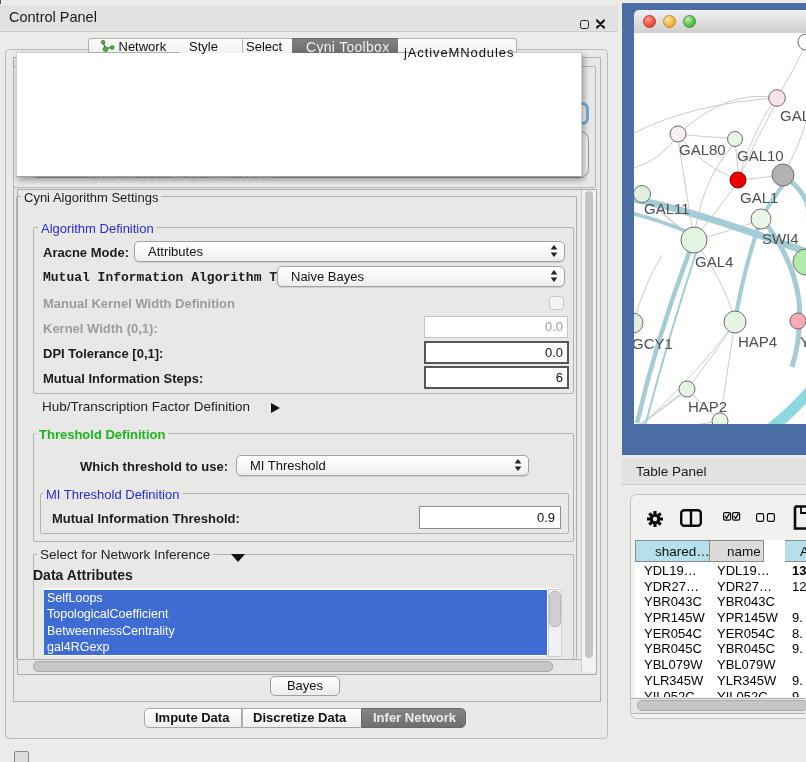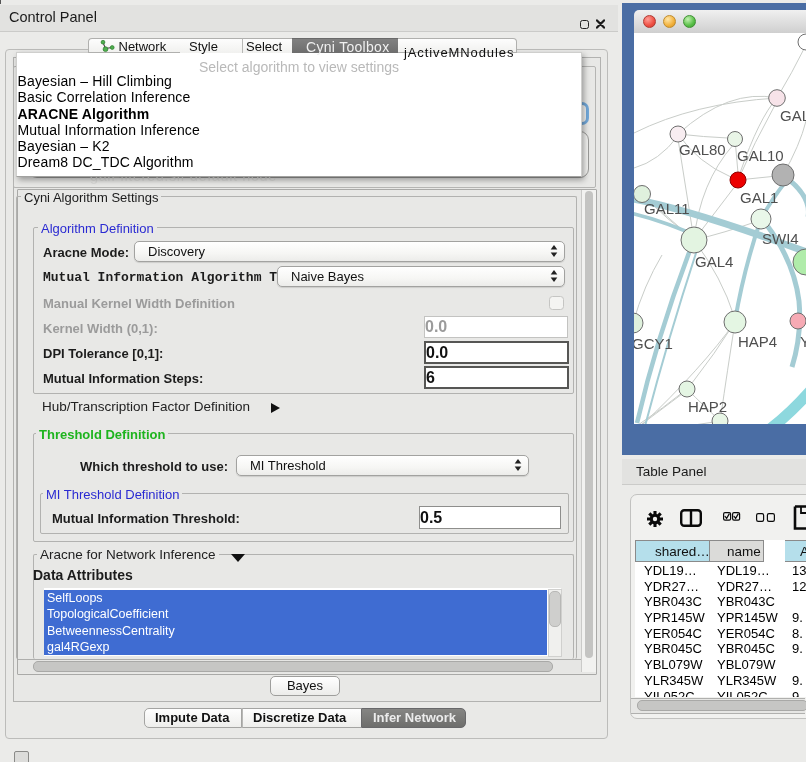--- a/index.html
+++ b/index.html
@@ -4,21 +4,21 @@
 html,body{margin:0;padding:0;}
 body{width:806px;height:762px;overflow:hidden;background:#ebebe9;font-family:"Liberation Sans",sans-serif;position:relative;}
 .abs{position:absolute;}
 .bold{font-weight:bold;}
 .lbl{position:absolute;font-size:13px;font-weight:bold;color:#1c1c1c;white-space:nowrap;}
 .abs{white-space:nowrap;}
 .dis{color:#9b9b9b;}
 .combo{position:absolute;background:linear-gradient(#ffffff,#f6f6f4 60%,#ececea);border:1px solid #a2a2a0;border-radius:5px;box-shadow:0 1px 1px rgba(0,0,0,0.12);}
 .combo .ct{position:absolute;left:13px;top:2px;font-size:13px;color:#111;}
 .spin{position:absolute;width:8px;height:12px;}
-.fld{position:absolute;background:#fff;font-size:16px;color:#111;font-weight:bold;}
+.fld{position:absolute;background:#fff;font-size:13px;color:#111;text-align:right;}
 .grp{position:absolute;border:1px solid #b2b2b0;border-radius:2px;}
 .gl{position:absolute;font-size:13px;white-space:nowrap;background:#e8e8e6;padding:0 3px;}
 </style></head>
 <body>
 
 <div class="abs" style="left:0;top:0;width:1px;height:4px;background:#555;"></div>
 <div class="abs" id="titlebar" style="left:0;top:5px;width:618px;height:26px;background:#e2e2e0;border-bottom:1px solid #cbcbc9;">
   <div class="abs" style="left:9px;top:4px;font-size:14.5px;color:#1a1a1a;">Control Panel</div>
   <div class="abs" style="left:580px;top:15px;width:7px;height:7px;border:1.4px solid #222;border-radius:2.5px;"></div>
   <svg class="abs" style="left:596px;top:14px;" width="9" height="10" viewBox="0 0 9 10">
@@ -28,29 +28,20 @@
 
 <div class="abs" style="left:5px;top:49px;width:601px;height:688px;background:#e9e9e7;border:1px solid #bcbcba;border-radius:4px;"></div>
 <div class="abs" style="left:13px;top:57px;width:586px;height:643px;background:#e8e8e6;border:1px solid #b2b2b0;"></div>
 
 <div class="abs" style="left:13px;top:66px;width:581px;height:120px;border:1px solid #b5b5b3;border-radius:2px;"></div>
 <div class="abs" style="left:200px;top:102px;width:383px;height:17px;background:#f4f4f2;border:3px solid #73a9da;border-radius:7px;"></div>
 <div class="abs" style="left:28px;top:131px;width:559px;height:45px;background:#f2f2f0;border:1.5px solid #9a9a98;border-radius:9px;"></div>
 <div class="abs" style="left:90px;top:168px;font-size:14.5px;letter-spacing:0.6px;color:#dbdbd9;">galFiltered.sif default node</div>
 
 <div class="abs" id="popup" style="left:16px;top:52px;width:564px;height:123px;background:#ffffff;border:1px solid #cfcfcd;border-bottom-color:#a2a2a0;box-shadow:2px 3px 6px rgba(0,0,0,0.35);">
-  <div class="abs" style="left:0;top:6px;width:100%;text-align:center;font-size:14px;color:#b9b9b9;">Select algorithm to view settings</div>
-  <div class="abs" style="left:0.5px;top:20px;font-size:14px;letter-spacing:0.15px;color:#000;line-height:16.25px;">
-    Bayesian – Hill Climbing<br>
-    Basic Correlation Inference<br>
-    <span class="bold">ARACNE Algorithm</span><br>
-    Mutual Information Inference<br>
-    Bayesian – K2<br>
-    Dream8 DC_TDC Algorithm
-  </div>
 </div>
 
 <div class="abs" id="toptabs" style="left:88px;top:37.5px;width:430px;height:15.5px;">
   <div class="abs" style="left:0;top:0;width:92px;height:15.5px;background:linear-gradient(#fdfdfd,#f1f1ef);border:1px solid #b0b0ae;border-right:none;border-radius:4px 0 0 0;box-sizing:border-box;"></div>
   <svg class="abs" style="left:12px;top:2px;" width="15" height="13" viewBox="0 0 15 13">
       <path d="M3 2.5 L5.5 8.5 M5.5 8.5 L12 7.5" stroke="#444" stroke-width="1.1" fill="none"></path>
       <circle cx="3" cy="2.2" r="1.9" fill="#4eae4e" stroke="#2c7c2c" stroke-width="0.7"></circle>
       <circle cx="5.5" cy="9.2" r="2.4" fill="#4eae4e" stroke="#2c7c2c" stroke-width="0.7"></circle>
       <circle cx="12.2" cy="7.5" r="1.9" fill="#4eae4e" stroke="#2c7c2c" stroke-width="0.7"></circle>
     </svg>
@@ -68,21 +59,21 @@
 <div class="abs" style="left:17px;top:189px;width:578px;height:484px;border:1px solid #a9a9a7;border-radius:1px;"></div>
 
 <div class="grp" style="left:16px;top:196px;width:559px;height:462px;border-bottom:none;"></div>
 <div class="gl" style="left:21px;top:190px;color:#1c1c1c;">Cyni Algorithm Settings</div>
 
 <div class="grp" style="left:33px;top:227px;width:539px;height:165px;"></div>
 <div class="gl" style="left:38px;top:221px;color:#2a2ad2;">Algorithm Definition</div>
 
 <div class="lbl" style="left:43px;top:245px;">Aracne Mode:</div>
 <div class="combo" style="left:134px;top:241px;width:429px;height:19px;">
-    <span class="ct">Discovery</span>
+    <span class="ct">Attributes</span>
   <svg class="spin" style="right:6px;top:3px;" viewBox="0 0 8 13">
       <path d="M4 0 L7.6 5 H0.4 Z" fill="#222"></path>
       <path d="M4 13 L0.4 8 H7.6 Z" fill="#222"></path>
     </svg>
   </div>
 
 <div class="lbl" style="left:43px;top:270px;font-family:Liberation Mono, monospace;">Mutual Information Algorithm Type:</div>
 <div class="combo" style="left:277px;top:266px;width:286px;height:19px;">
     <span class="ct">Naive Bayes</span>
   <svg class="spin" style="right:6px;top:3px;" viewBox="0 0 8 13">
@@ -115,24 +106,24 @@
   <svg class="spin" style="right:6px;top:3px;" viewBox="0 0 8 13">
       <path d="M4 0 L7.6 5 H0.4 Z" fill="#222"></path>
       <path d="M4 13 L0.4 8 H7.6 Z" fill="#222"></path>
     </svg>
   </div>
 
 <div class="grp" style="left:40px;top:493px;width:527px;height:39px;"></div>
 <div class="gl" style="left:43px;top:487px;color:#2a2ad2;">MI Threshold Definition</div>
 
 <div class="lbl" style="left:52px;top:511px;">Mutual Information Threshold:</div>
-<div class="fld" style="left:419px;top:506px;width:135px;height:21px;border:1px solid #8e8e8c;line-height:21px;padding-right:5px;">0.5</div>
+<div class="fld" style="left:419px;top:506px;width:135px;height:21px;border:1px solid #8e8e8c;line-height:21px;padding-right:5px;">0.9</div>
 
 <div class="grp" style="left:33px;top:554px;width:539px;height:104px;border-bottom:none;"></div>
-<div class="gl" style="left:37px;top:547px;color:#222;font-size:13.5px;">Aracne for Network Inference</div>
+<div class="gl" style="left:37px;top:547px;color:#222;font-size:13.5px;">Select for Network Inference</div>
 <div class="abs" style="left:231px;top:554px;width:0;height:0;border-top:8px solid #111;border-left:7px solid transparent;border-right:7px solid transparent;"></div>
 
 <div class="lbl" style="left:33px;top:567px;font-size:14px;">Data Attributes</div>
 
 <div class="abs" style="left:44px;top:588px;width:517px;height:68px;background:#ffffff;"></div>
 <div class="abs" style="left:44px;top:590px;width:503px;height:65px;background:#3f6cd2;color:#fff;font-size:12.5px;line-height:16.3px;padding-left:3px;box-sizing:border-box;">SelfLoops<br>TopologicalCoefficient<br>BetweennessCentrality<br>gal4RGexp</div>
 <div class="abs" style="left:548px;top:589px;width:12px;height:66px;background:#f0f0ee;border:1px solid #d0d0ce;"></div>
 <div class="abs" style="left:549px;top:591px;width:10px;height:34px;background:#cfcfcd;border:1px solid #b8b8b6;border-radius:5px;"></div>
 
 <div class="abs" style="left:18px;top:659px;width:575px;height:13px;background:#e6e6e4;border-top:1px solid #aeaeac;"></div>
@@ -272,21 +263,21 @@
   <div class="abs" style="left:75px;top:0;width:54px;height:22px;background:#dbdbd9;border:1px solid #8a8a8a;border-left:none;box-sizing:border-box;font-size:13.5px;color:#111;line-height:21px;">
       <span style="position:absolute;left:17px;">name</span>
     </div>
   <div class="abs" style="left:150px;top:0;width:75px;height:22px;background:#b5dfeb;border:1px solid #8a8a8a;border-left:none;box-sizing:border-box;font-size:13px;color:#111;line-height:21px;">
       <span style="position:absolute;left:15px;font-size:13.5px;">A</span>
     </div>
   <div class="abs" id="rows" style="left:0;top:23px;width:200px;font-size:13px;color:#000;line-height:15.7px;">
       <div style="position:relative;height:15.7px;">
         <span style="position:absolute;left:9px;">YDL19…</span>
         <span style="position:absolute;left:82px;">YDL19…</span>
-        <span style="position:absolute;left:157px;">13</span>
+        <span style="position:absolute;left:157px;font-weight:bold;">13</span>
       </div>
       <div style="position:relative;height:15.7px;">
         <span style="position:absolute;left:9px;">YDR27…</span>
         <span style="position:absolute;left:82px;">YDR27…</span>
         <span style="position:absolute;left:157px;">12</span>
       </div>
       <div style="position:relative;height:15.7px;">
         <span style="position:absolute;left:9px;">YBR043C</span>
         <span style="position:absolute;left:82px;">YBR043C</span>
         <span style="position:absolute;left:157px;"></span>

